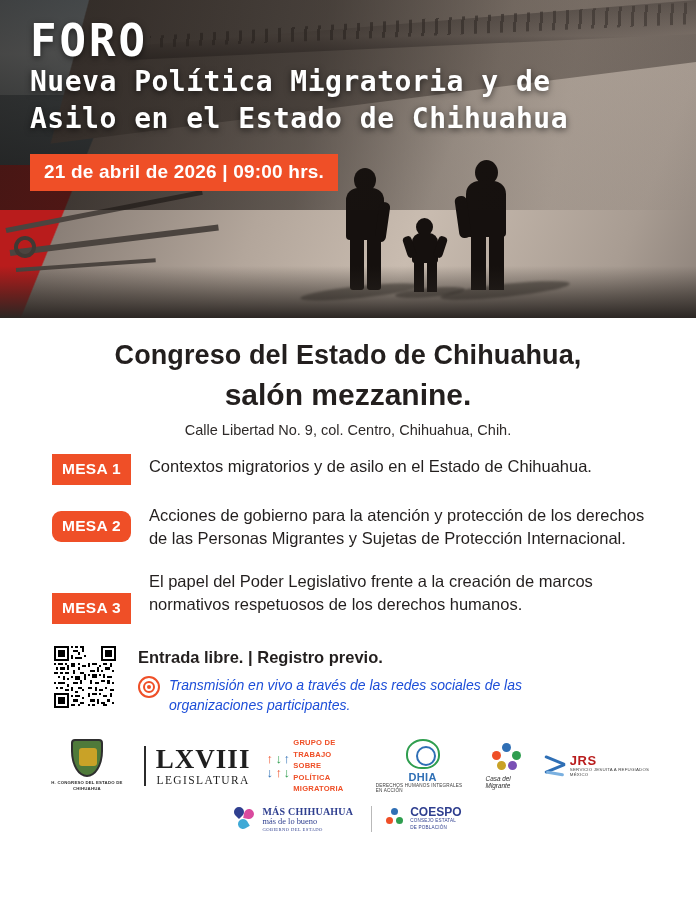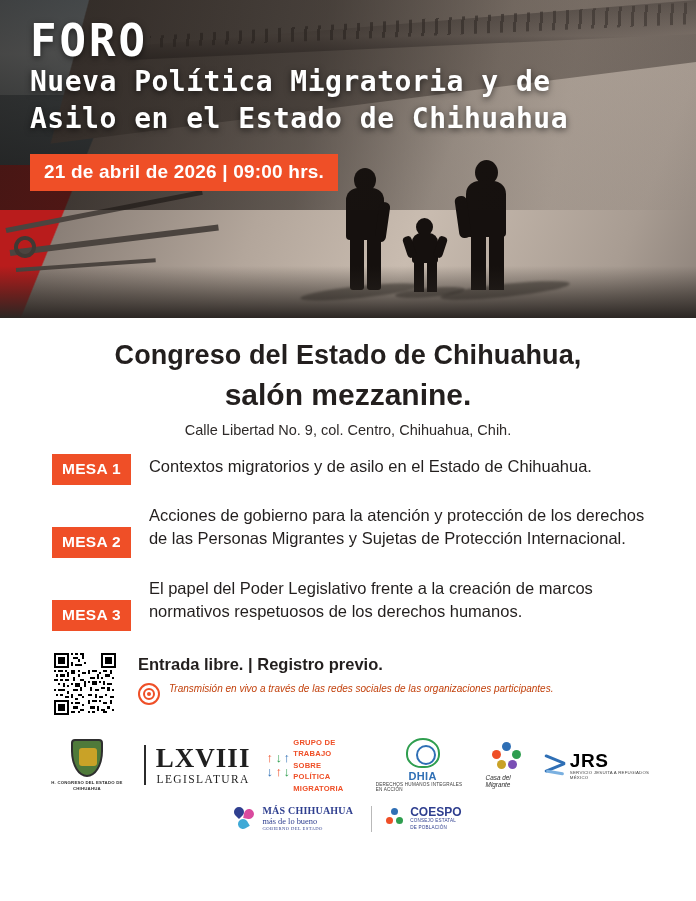--- a/index.html
+++ b/index.html
@@ -188,21 +188,21 @@
     flex: 0 0 auto;
     background: #ef4f27;
     color: #fff;
     font-weight: bold;
     font-size: 15.5px;
     padding: 6px 10px 7px 10px;
     letter-spacing: .3px;
     margin-right: 18px;
     white-space: nowrap;
   }
-  .mesa-row.r2 .mesa-tag { margin-top: 24px; }
+  .mesa-row.r2 .mesa-tag { margin-top: 8px; border-radius: 9px; }
   .mesa-row.r3 .mesa-tag { margin-top: 24px; }
   .mesa-text {
     font-size: 16.5px;
     line-height: 1.42;
     color: #231f1e;
     padding-top: 1px;
   }
 
   .entrada-block {
     display: flex;
@@ -236,23 +236,23 @@
   .broadcast-icon .o {
     position: absolute; border: 2px solid #ef4f27; border-radius: 50%;
   }
   .broadcast-icon .o1 { left: 0; top: 0; width: 22px; height: 22px; }
   .broadcast-icon .o2 { left: 5px; top: 5px; width: 12px; height: 12px; }
   .broadcast-icon .dot {
     position: absolute; left: 9px; top: 9px; width: 4px; height: 4px;
     background: #ef4f27; border-radius: 50%;
   }
   .stream-text {
-    font-size: 10px;
+    font-size: 14px;
     font-style: italic;
-    color: #c2410c;
+    color: #1d4ed8;
     line-height: 1.45;
     max-width: 430px;
   }
 
   
   .logos {
     margin-top: 22px;
     display: flex;
     justify-content: center;
     align-items: center;
@@ -328,21 +328,21 @@
   .asilo-text { font-size: 6.4px; color: #2b2b2b; font-style: italic; margin-top: 2px; }
 
   .logo-jrs { align-items: center; gap: 5px; }
   .jrs-mark { position: relative; width: 26px; height: 24px; }
   .jrs-mark span {
     position: absolute; background: #2f6fb5; height: 3px; width: 22px; border-radius: 2px;
   }
   .jrs-mark span:nth-child(1) { top: 5px;  left: 0; transform: rotate(22deg); }
   .jrs-mark span:nth-child(2) { top: 13px; left: 0; transform: rotate(-22deg); }
   .jrs-mark span:nth-child(3) { top: 18px; left: 2px; width: 18px; transform: rotate(10deg); background:#7ab0e0; }
-  .jrs-name { font-size: 19px; font-weight: bold; color: #000000; line-height: 1; letter-spacing: .5px; }
+  .jrs-name { font-size: 13px; font-weight: bold; color: #b91c1c; line-height: 1; letter-spacing: .5px; }
   .jrs-sub { font-size: 4.4px; color: #444; letter-spacing: .2px; }
 
   .logos-bottom {
     margin-top: 12px;
     display: flex;
     justify-content: center;
     align-items: center;
     gap: 18px;
   }
   .logo-mas { align-items: center; gap: 6px; font-family: Liberation Serif, serif; }

